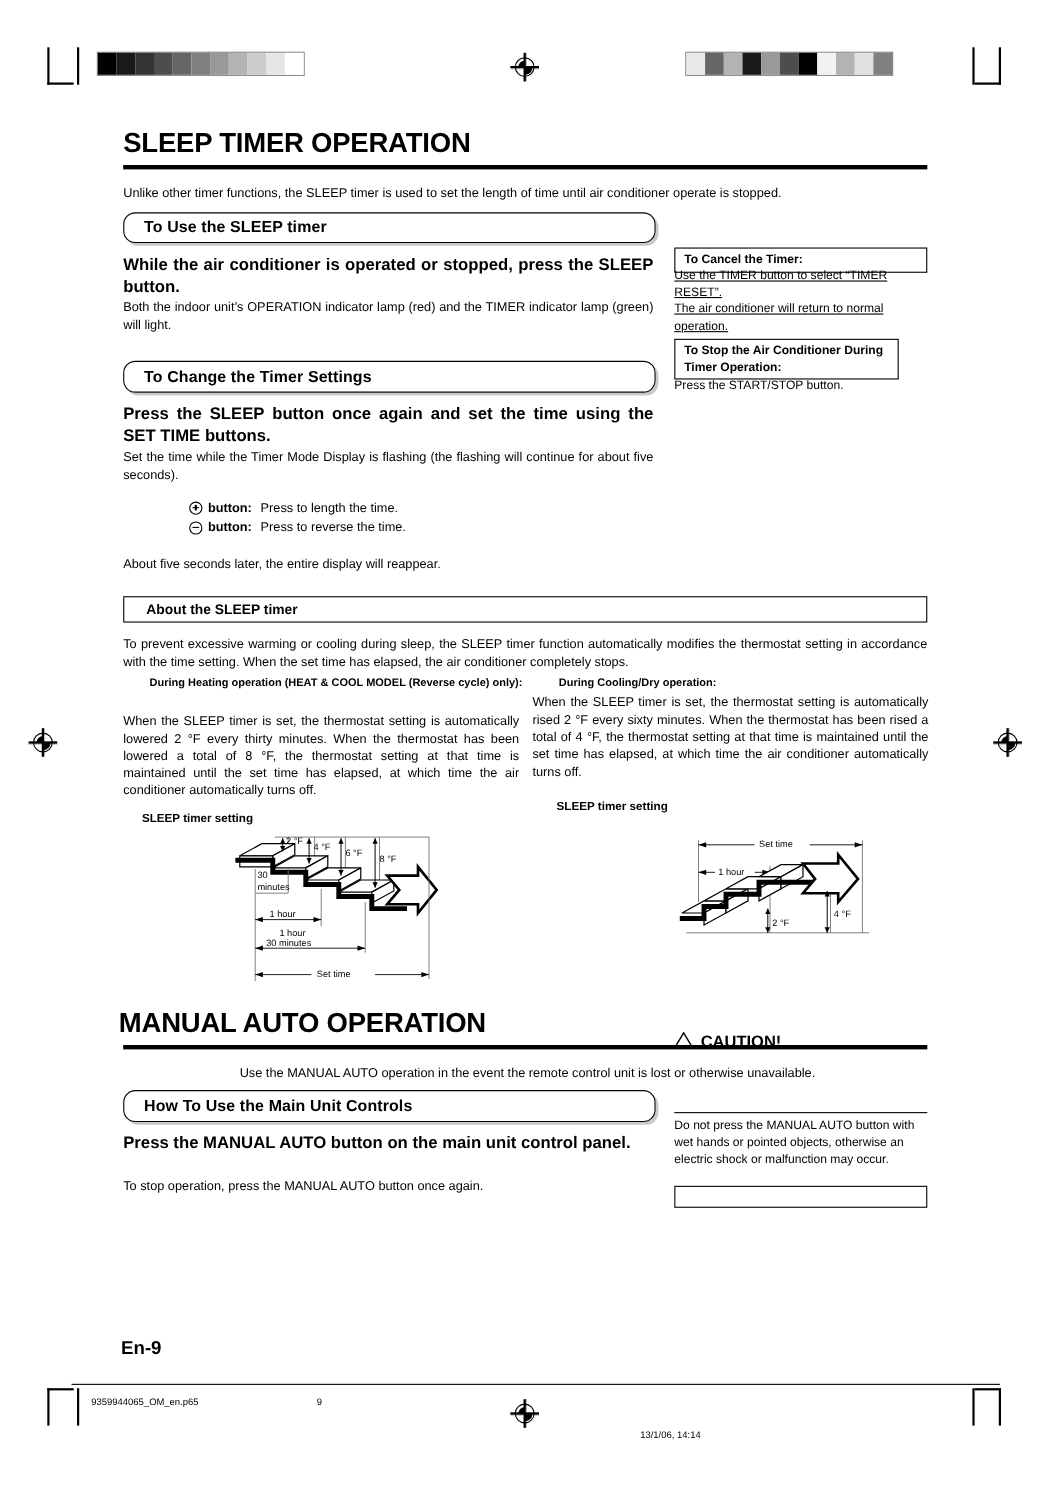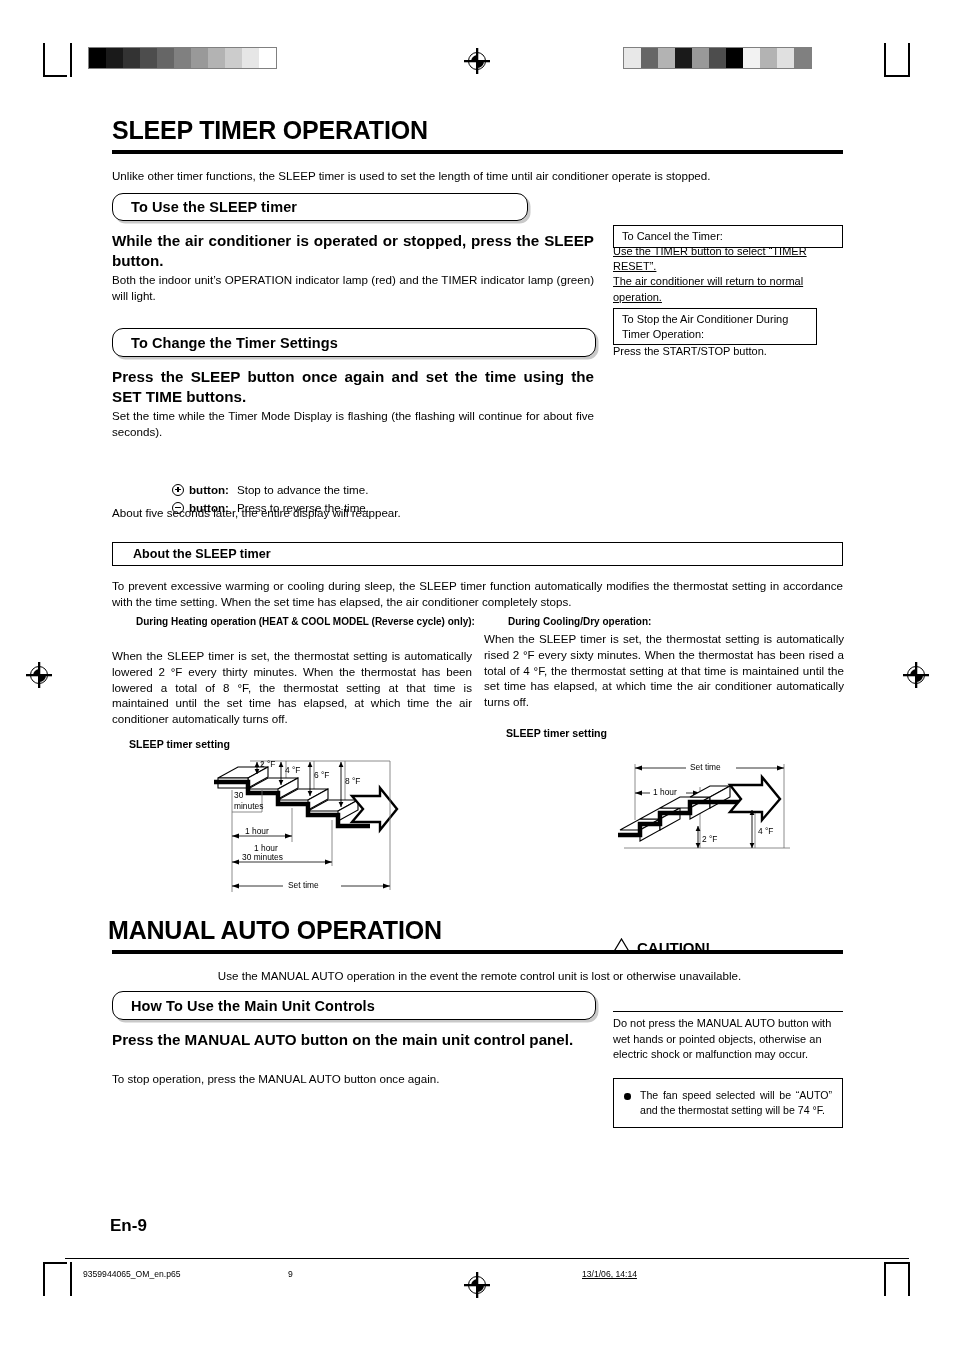--- a/index.html
+++ b/index.html
@@ -87,21 +87,21 @@
     text-align-last: left;
   }
   .body.plain { text-align: left; }
 
   
   .sidebox-title {
     position: absolute;
     border: 1.3px solid #000;
     box-sizing: border-box;
     font-size: 11px;
-    font-weight: normal;
+    font-weight: bold;
     line-height: 1.33;
     padding: 3px 4px 3px 8px;
   }
   .sidebox-body {
     position: absolute;
     font-size: 11px;
     line-height: 1.38;
   }
 
   
@@ -125,21 +125,20 @@
     line-height: 1.36;
     margin-left: 24px;
   }
 
   .btnrow {
     position: absolute;
     font-size: 11.6px;
     display: flex;
     align-items: center;
     white-space: nowrap;
-    margin-top: 28px;
   }
   .pmcircle {
     display: inline-block;
     width: 12px; height: 12px;
     border: 1.1px solid #000;
     border-radius: 50%;
     box-sizing: border-box;
     position: relative;
     margin-right: 5px;
     flex: none;
@@ -297,39 +296,39 @@
       <i class="q1"></i>
       <i class="q2"></i>
     </div>
 </div>
 
 <div class="h1" style="left:112px; top:118px;">SLEEP TIMER OPERATION</div>
 <div class="h1rule" style="left:112px; top:150px; width:731px;"></div>
 
 <div class="intro" style="left:112px; top:168px; width:735px;">Unlike other timer functions, the SLEEP timer is used to set the length of time until air conditioner operate is stopped.</div>
 
-<div class="roundbar" style="left:112px; top:193px; width:416px; height:28px;">
+<div class="roundbar" style="left:112px; top:193px; width:484px; height:28px;">
   <span class="rb-label">To Use the SLEEP timer</span>
 </div>
 
 <div class="lead" style="left:112px; top:231px; width:482px;">While the air conditioner is operated or stopped, press the SLEEP button.</div>
 <div class="body" style="left:112px; top:272px; width:482px;">Both the indoor unit’s OPERATION indicator lamp (red) and the TIMER indicator lamp (green) will light.</div>
 
 <div class="roundbar" style="left:112px; top:328px; width:484px; height:29px;">
   <span class="rb-label">To Change the Timer Settings</span>
 </div>
 
 <div class="lead" style="left:112px; top:367px; width:482px;">Press the SLEEP button once again and set the time using the SET TIME buttons.</div>
 <div class="body" style="left:112px; top:408px; width:482px;">Set the time while the Timer Mode Display is flashing (the flashing will continue for about five seconds).</div>
 
 <div class="btnrow" style="left:172px; top:455px;">
   <span class="pmcircle plus"></span>
   <b>button:</b>
   <span class="sep"></span>
-  <span>Stop to advance the time.</span>
+  <span>Press to length the time.</span>
 </div>
 <div class="btnrow" style="left:172px; top:473px;">
   <span class="pmcircle"></span>
   <b>button:</b>
   <span class="sep"></span>
   <span>Press to reverse the time.</span>
 </div>
 
 <div class="body plain" style="left:112px; top:505px; width:482px;">About five seconds later, the entire display will reappear.</div>
 
@@ -494,22 +493,21 @@
       <polygon points="8.5,1 16.3,14 0.7,14" fill="none" stroke="#000" stroke-width="1.3"></polygon>
     </svg>
   </span>
   <span>CAUTION!</span>
 </div>
 <div class="caution-rule" style="left:613px; top:1011px; width:230px;"></div>
 <div class="sidebox-body" style="left:613px; top:1016px; width:232px; line-height:1.42;">Do not press the MANUAL AUTO button with wet hands or pointed objects, otherwise an electric shock or malfunction may occur.</div>
 
 <div class="noticebox" style="left:613px; top:1078px; width:230px;">
   <ul>
-    <li>The fan speed selected will be “AUTO” and the thermostat setting will be 74 °F.</li>
   </ul>
 </div>
 
 <div class="pagenum" style="left:110px; top:1216px;">En-9</div>
 
 <div class="footrule" style="left:65px; top:1258px; width:844px;"></div>
 <div class="foot" style="left:83px; top:1269px;">9359944065_OM_en.p65</div>
 <div class="foot" style="left:288px; top:1269px;">9</div>
-<div class="foot" style="left:582px; top:1269px;text-decoration:underline;">13/1/06, 14:14</div>
+<div class="foot" style="left:582px; top:1299px;">13/1/06, 14:14</div>
 
 </body></html>

